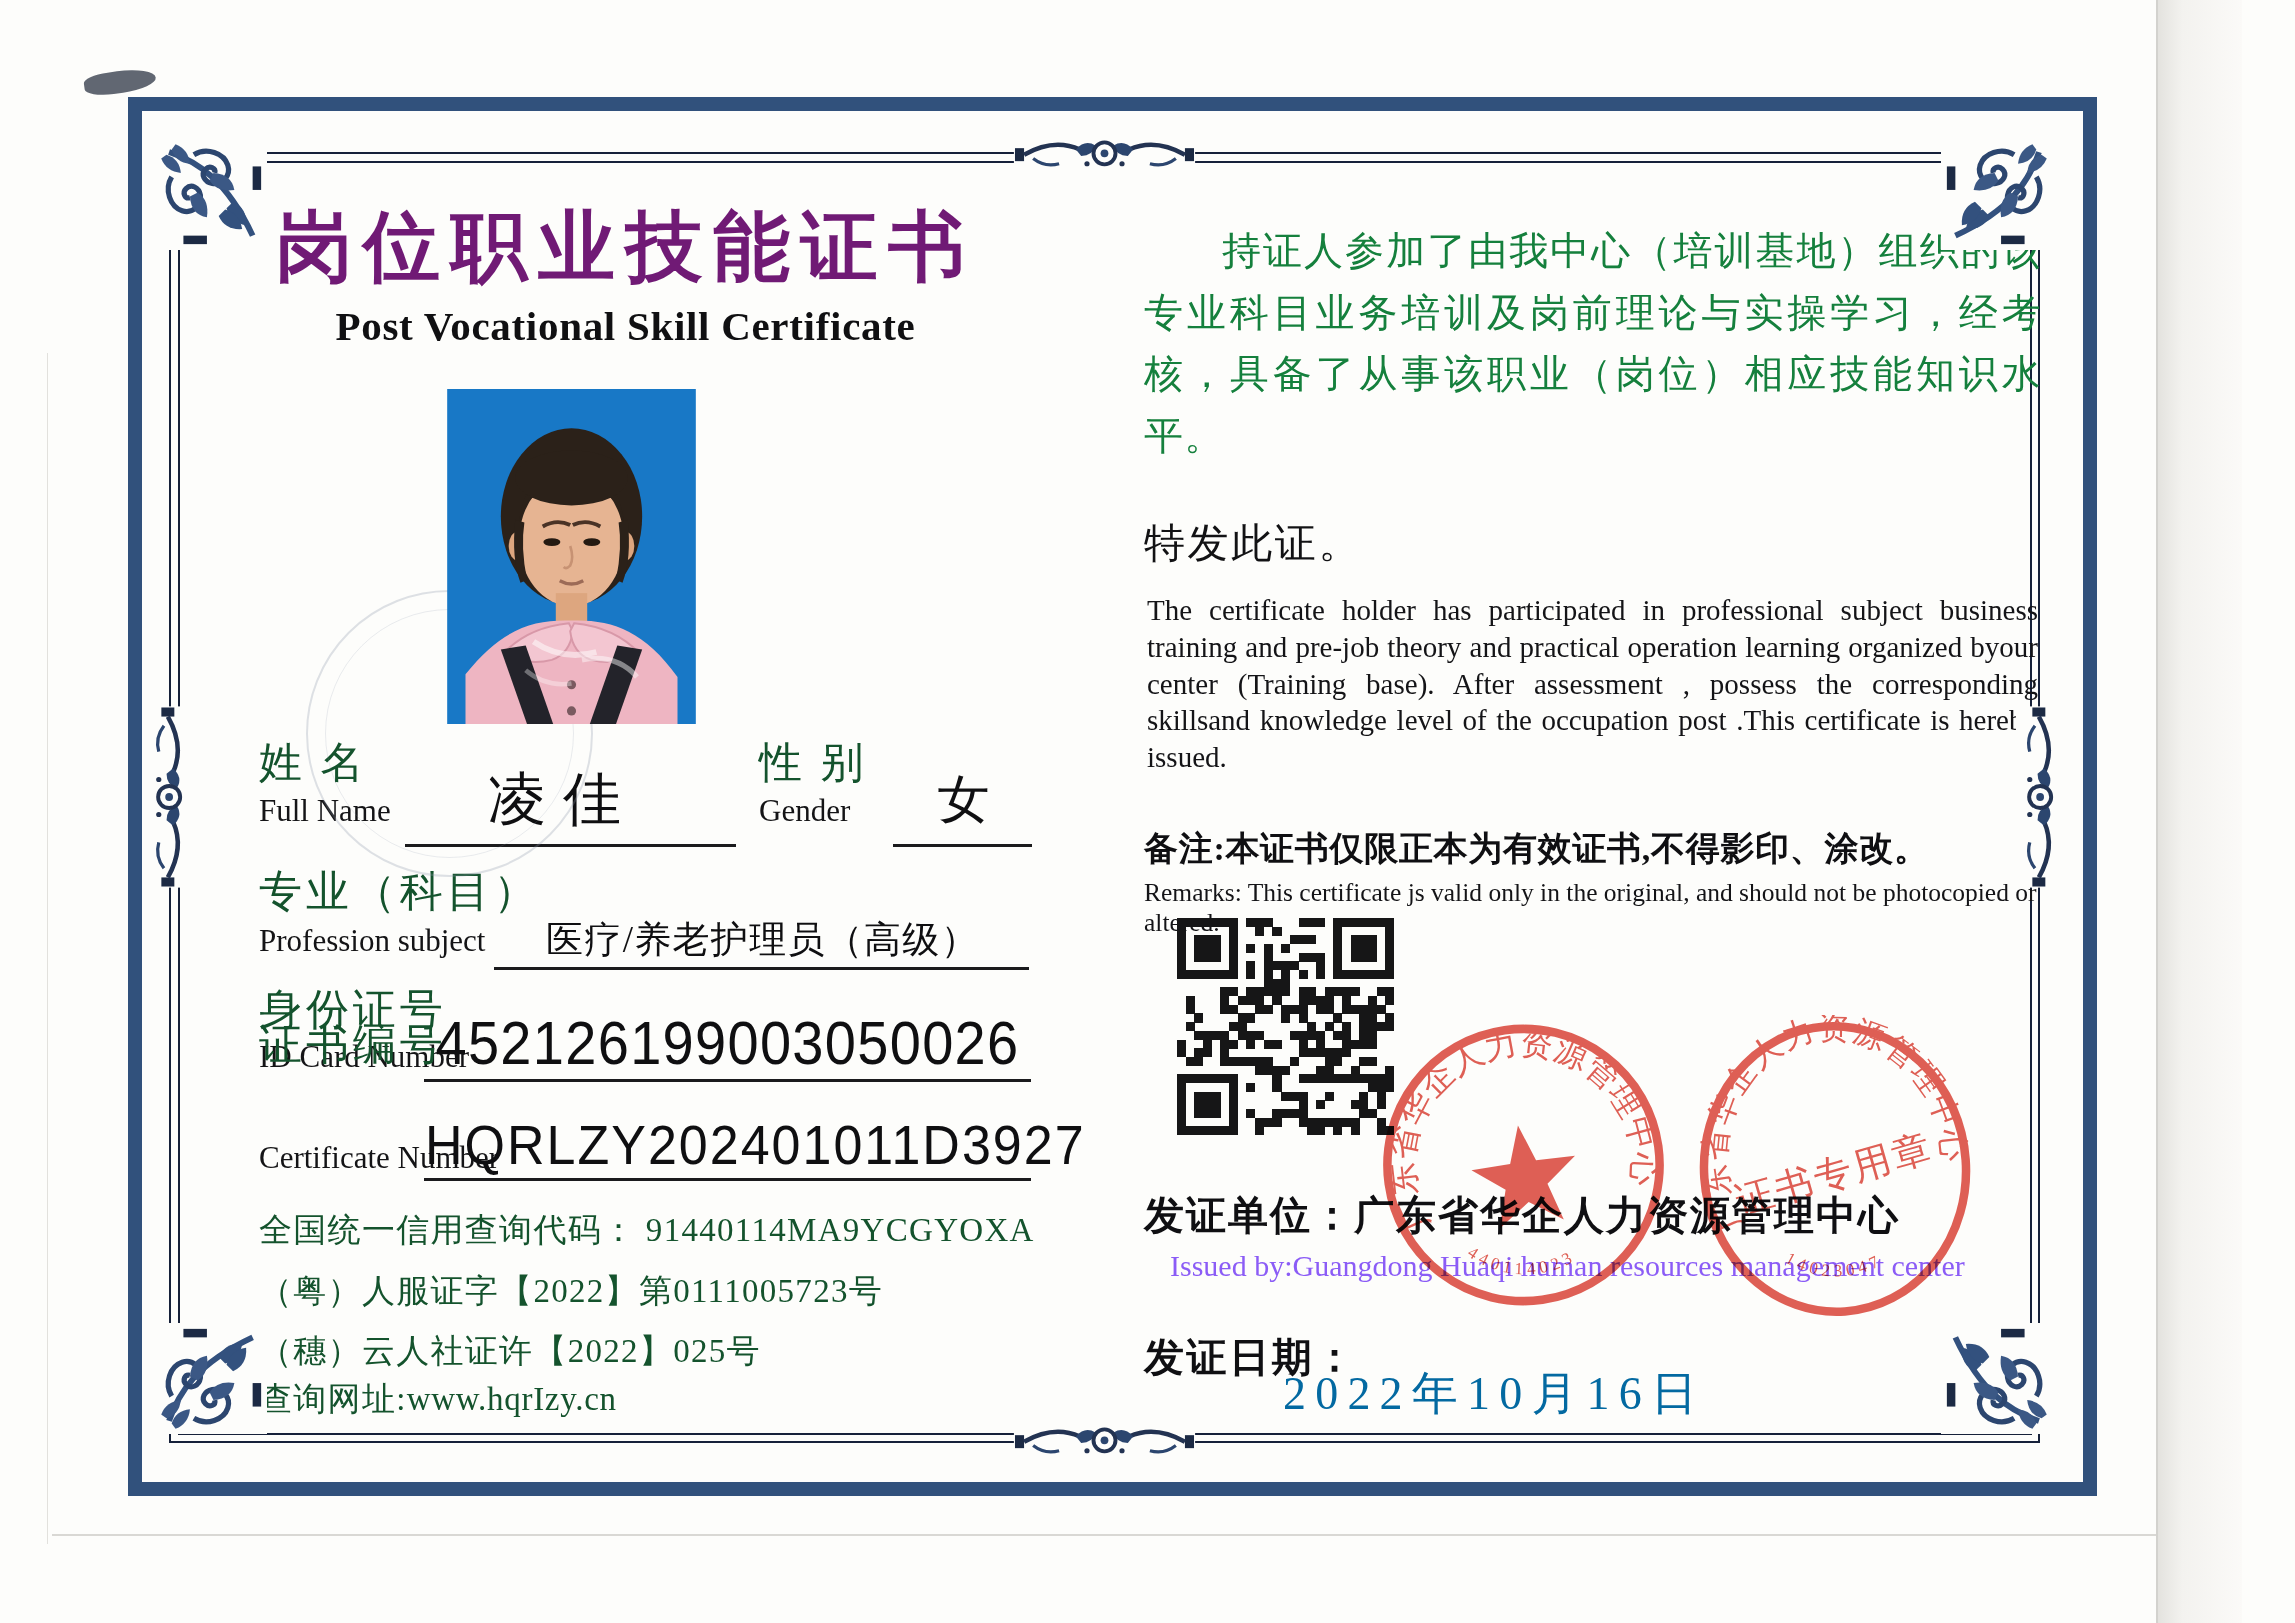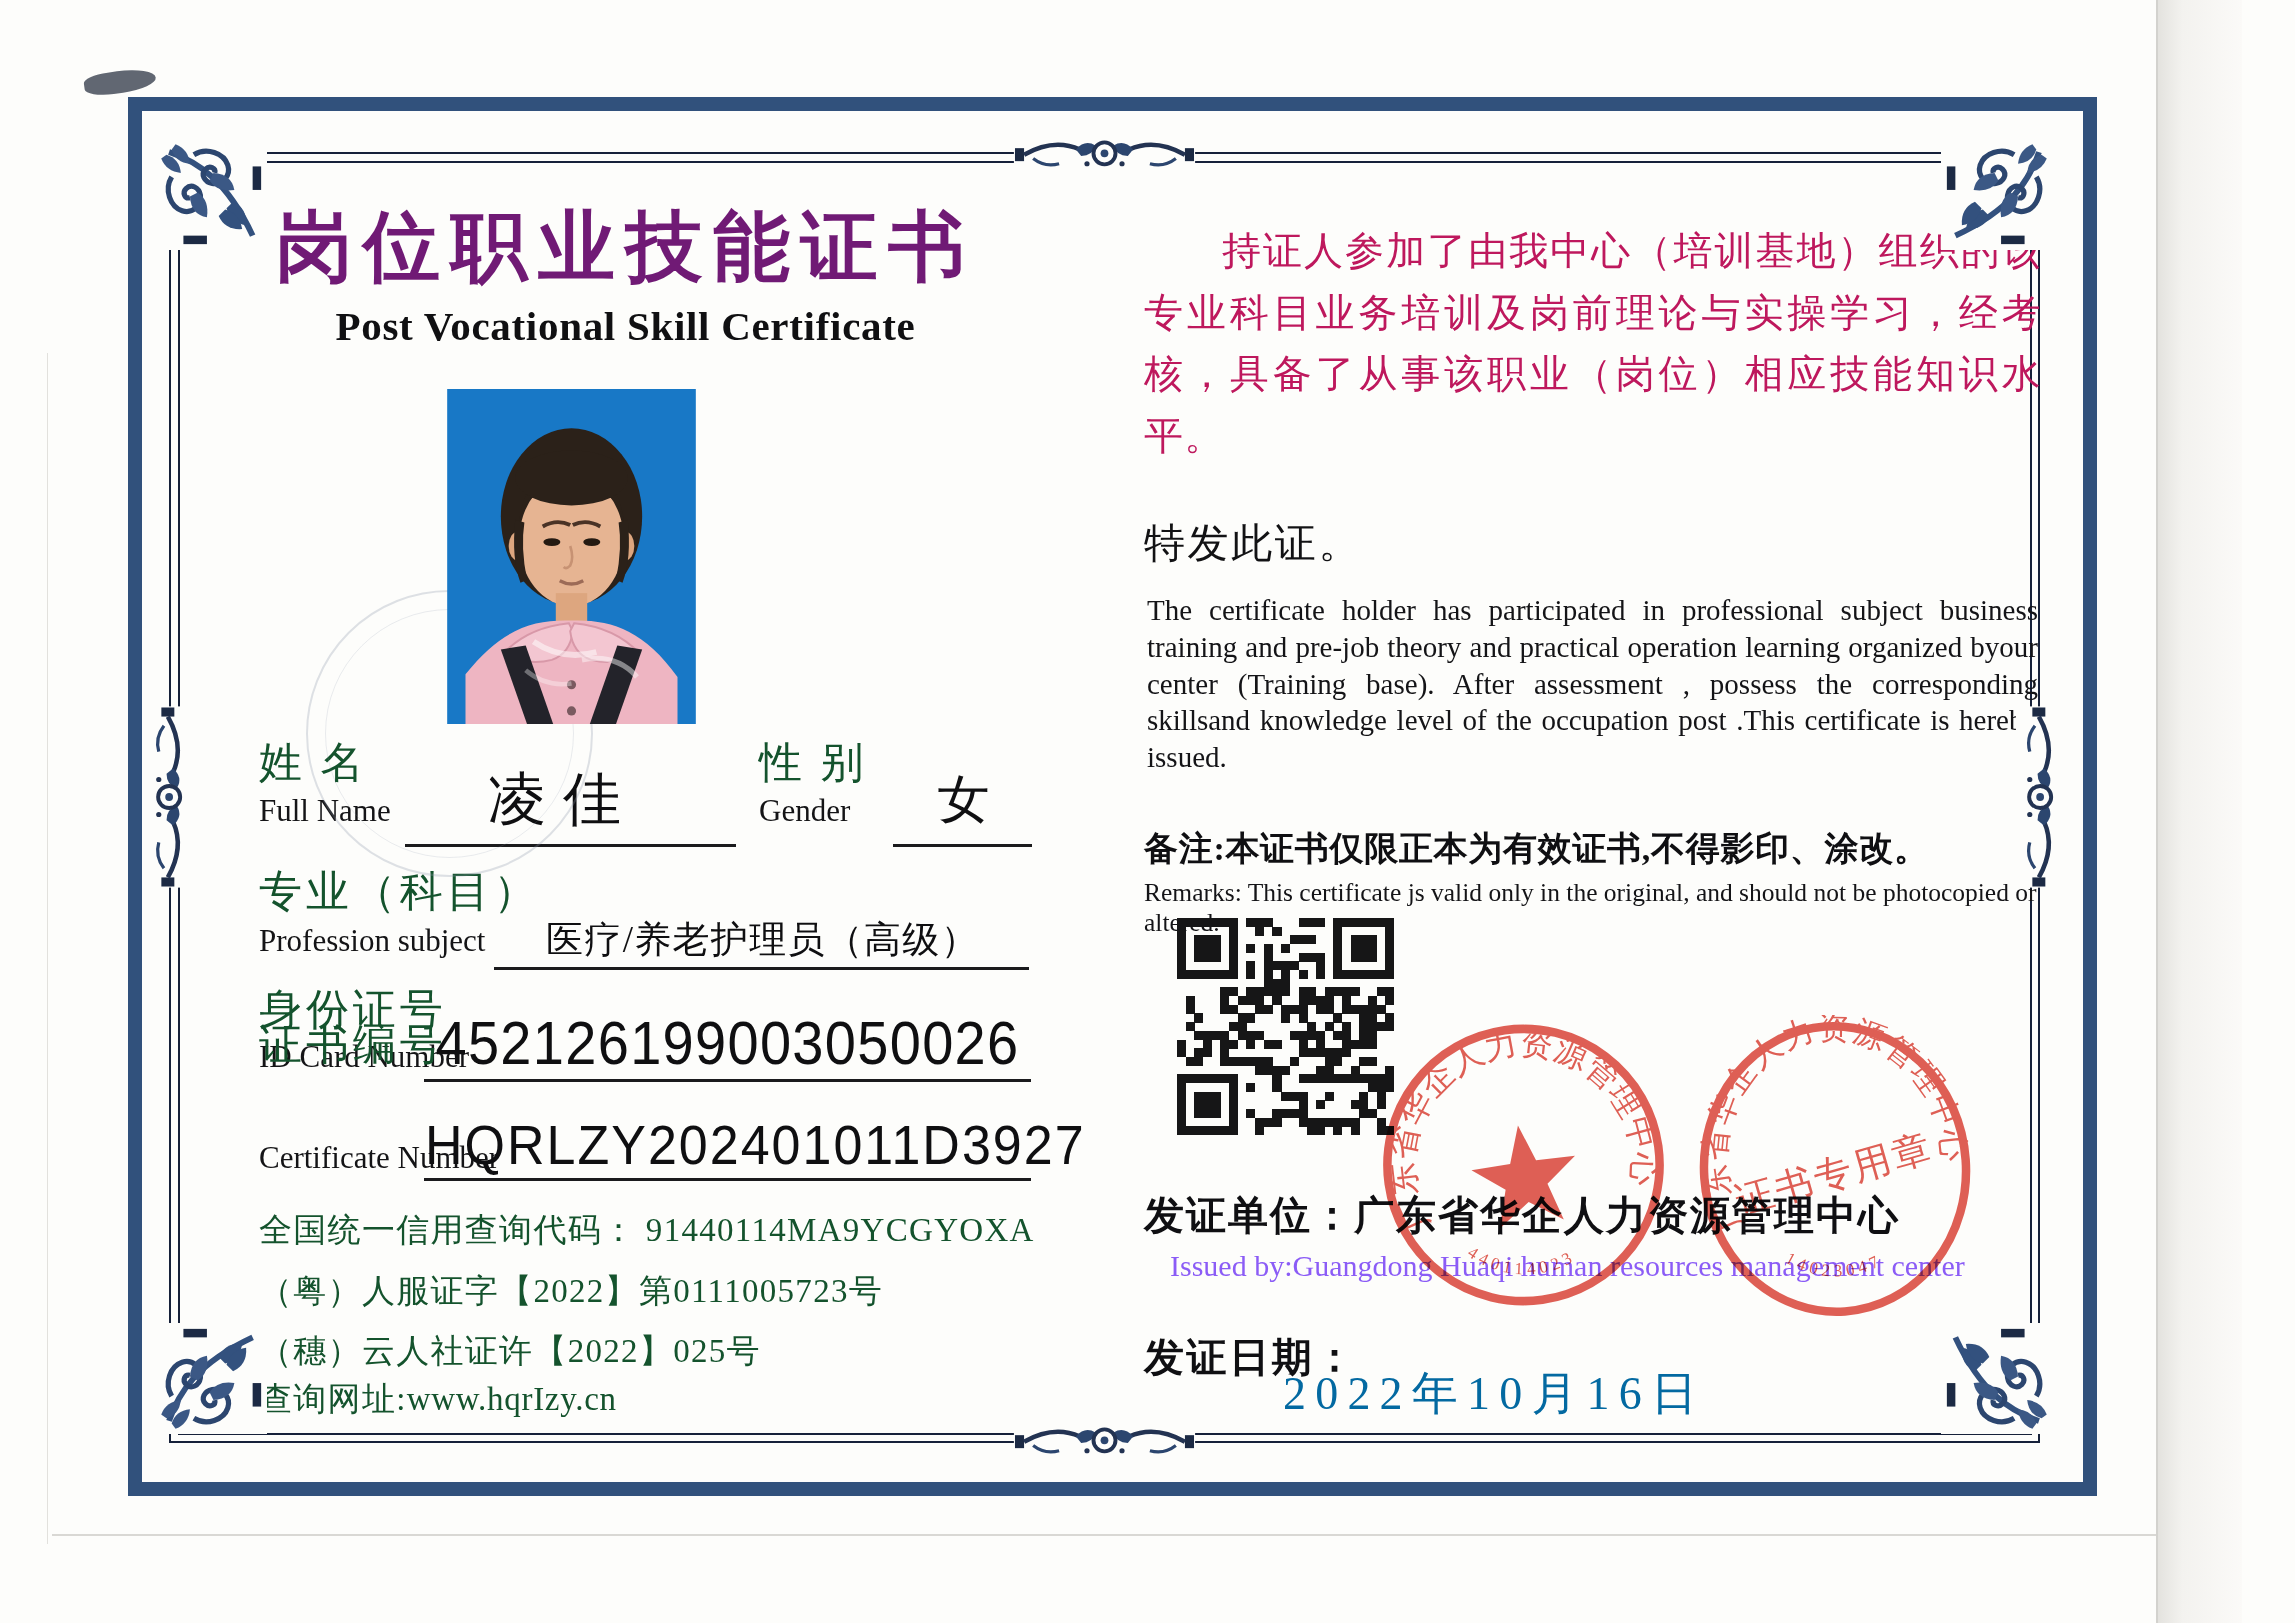--- a/index.html
+++ b/index.html
@@ -41,21 +41,21 @@
   .v-gender{font-size:52px;}
   .v-prof{font-size:37px;letter-spacing:1.3px;}
   .v-num{font-family:"Liberation Sans","DejaVu Sans",sans-serif;font-size:56px;font-weight:500;
     letter-spacing:1.3px;transform:scaleY(1.08);transform-origin:bottom;}
   .v-cert{font-family:"Liberation Sans","DejaVu Sans",sans-serif;font-size:52px;font-weight:500;
     letter-spacing:2px;transform:scaleY(1.05);transform-origin:bottom;}
 
   .foot-line{font-size:33px;color:#14532d;letter-spacing:1.3px;}
   .mono{font-family:Liberation Serif, serif;letter-spacing:0.7px;}
 
-  .para-cn{font-size:39px;line-height:1.58;text-align:justify;text-indent:2em;color:#be185d;letter-spacing:1.3px;}
+  .para-cn{font-size:39px;line-height:1.58;text-align:justify;text-indent:2em;color:#15803d;letter-spacing:1.3px;}
   .para-cn2{font-size:41px;color:#121214;letter-spacing:2.6px;}
   .para-en{font-size:29px;line-height:1.27;text-align:justify;color:#141417;}
   .remark-cn{font-size:34px;font-weight:bold;color:#0f0f12;letter-spacing:0.7px;}
   .remark-en{font-size:25.5px;color:#141417;}
 
   .issuer-line{font-size:40px;font-weight:bold;color:#0f0f12;letter-spacing:2px;}
   .issuedby-line{font-size:30px;color:#8b5cf6;text-align:center;}
   .date-label{font-size:40px;font-weight:bold;color:#0f0f12;letter-spacing:2.6px;}
   .date-value{font-size:46px;color:#0369a1;letter-spacing:9.2px;}
 

